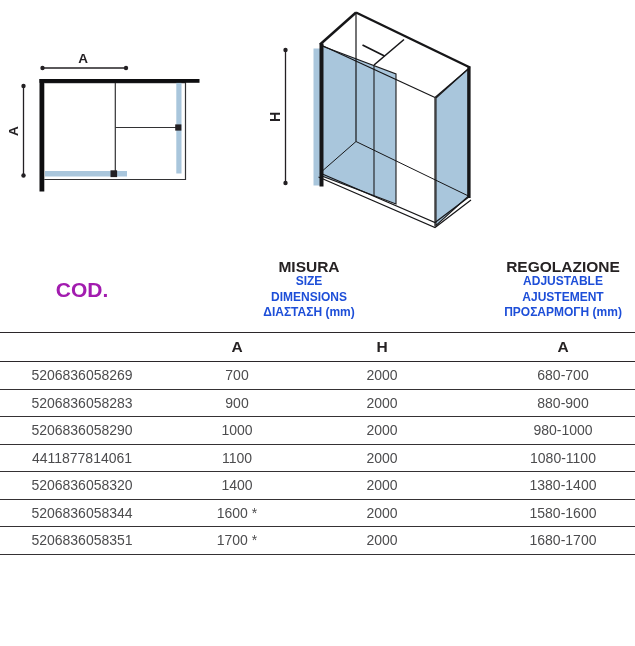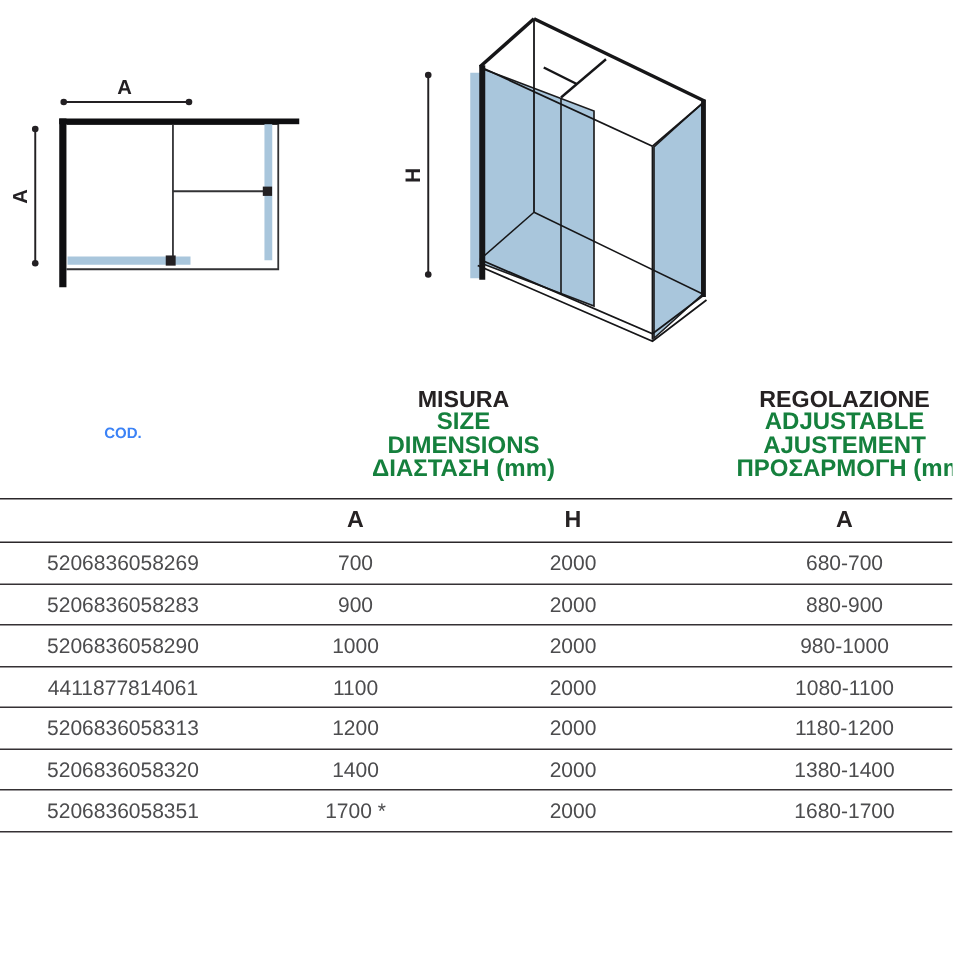--- a/index.html
+++ b/index.html
@@ -9,25 +9,25 @@
 
   .diagrams{position:absolute;top:0;left:0;width:635px;height:247px;}
 
   table.spec{position:absolute;top:247px;left:0;width:635px;
              border-collapse:collapse;table-layout:fixed;
              border-top:2px solid #28242
 
 6;}
   table.spec th,table.spec td{padding:0;text-align:center;vertical-align:middle;
              white-space:nowrap;overflow:visible;}
-  th.cod{vertical-align:bottom;padding-bottom:12px;font-size:10px;
-         font-weight:bold;color:#3b82f6;height:85px;}
+  th.cod{vertical-align:bottom;padding-bottom:12px;font-size:21px;
+         font-weight:bold;color:#a21caf;height:85px;}
   .hdr-block{line-height:15.5px;}
   .hdr-main{font-size:15.5px;font-weight:bold;color:#262223;}
-  .hdr-sub{font-size:16px;font-weight:bold;color:#15803d;}
+  .hdr-sub{font-size:12px;font-weight:bold;color:#1d4ed8;}
   tr.hdr-row1 th{border-bottom:1.5px solid #2b272a;}
   tr.hdr-row2 th{height:28px;font-size:15.5px;font-weight:bold;color:#262223;
                  border-bottom:1.5px solid #2b272a;}
   td{height:26.5px;font-size:14px;color:#4c4c4e;
      border-bottom:1.4px solid #353134;}
   .shift-right{padding-left:37px !important;}
 </style>
 </head>
 <body>
 
@@ -156,30 +156,30 @@
       <td>2000</td>
       <td class="shift-right">980-1000</td>
     </tr>
     <tr>
       <td>4411877814061</td>
       <td>1100</td>
       <td>2000</td>
       <td class="shift-right">1080-1100</td>
     </tr>
     <tr>
-      <td>5206836058313</td>
-      <td>1200</td>
-      <td>2000</td>
-      <td class="shift-right">1180-1200</td>
-    </tr>
-    <tr>
       <td>5206836058320</td>
       <td>1400</td>
       <td>2000</td>
       <td class="shift-right">1380-1400</td>
+    </tr>
+    <tr>
+      <td>5206836058344</td>
+      <td>1600 *</td>
+      <td>2000</td>
+      <td class="shift-right">1580-1600</td>
     </tr>
     <tr>
       <td>5206836058351</td>
       <td>1700 *</td>
       <td>2000</td>
       <td class="shift-right">1680-1700</td>
     </tr>
   </tbody>
     </table>
 </div>

